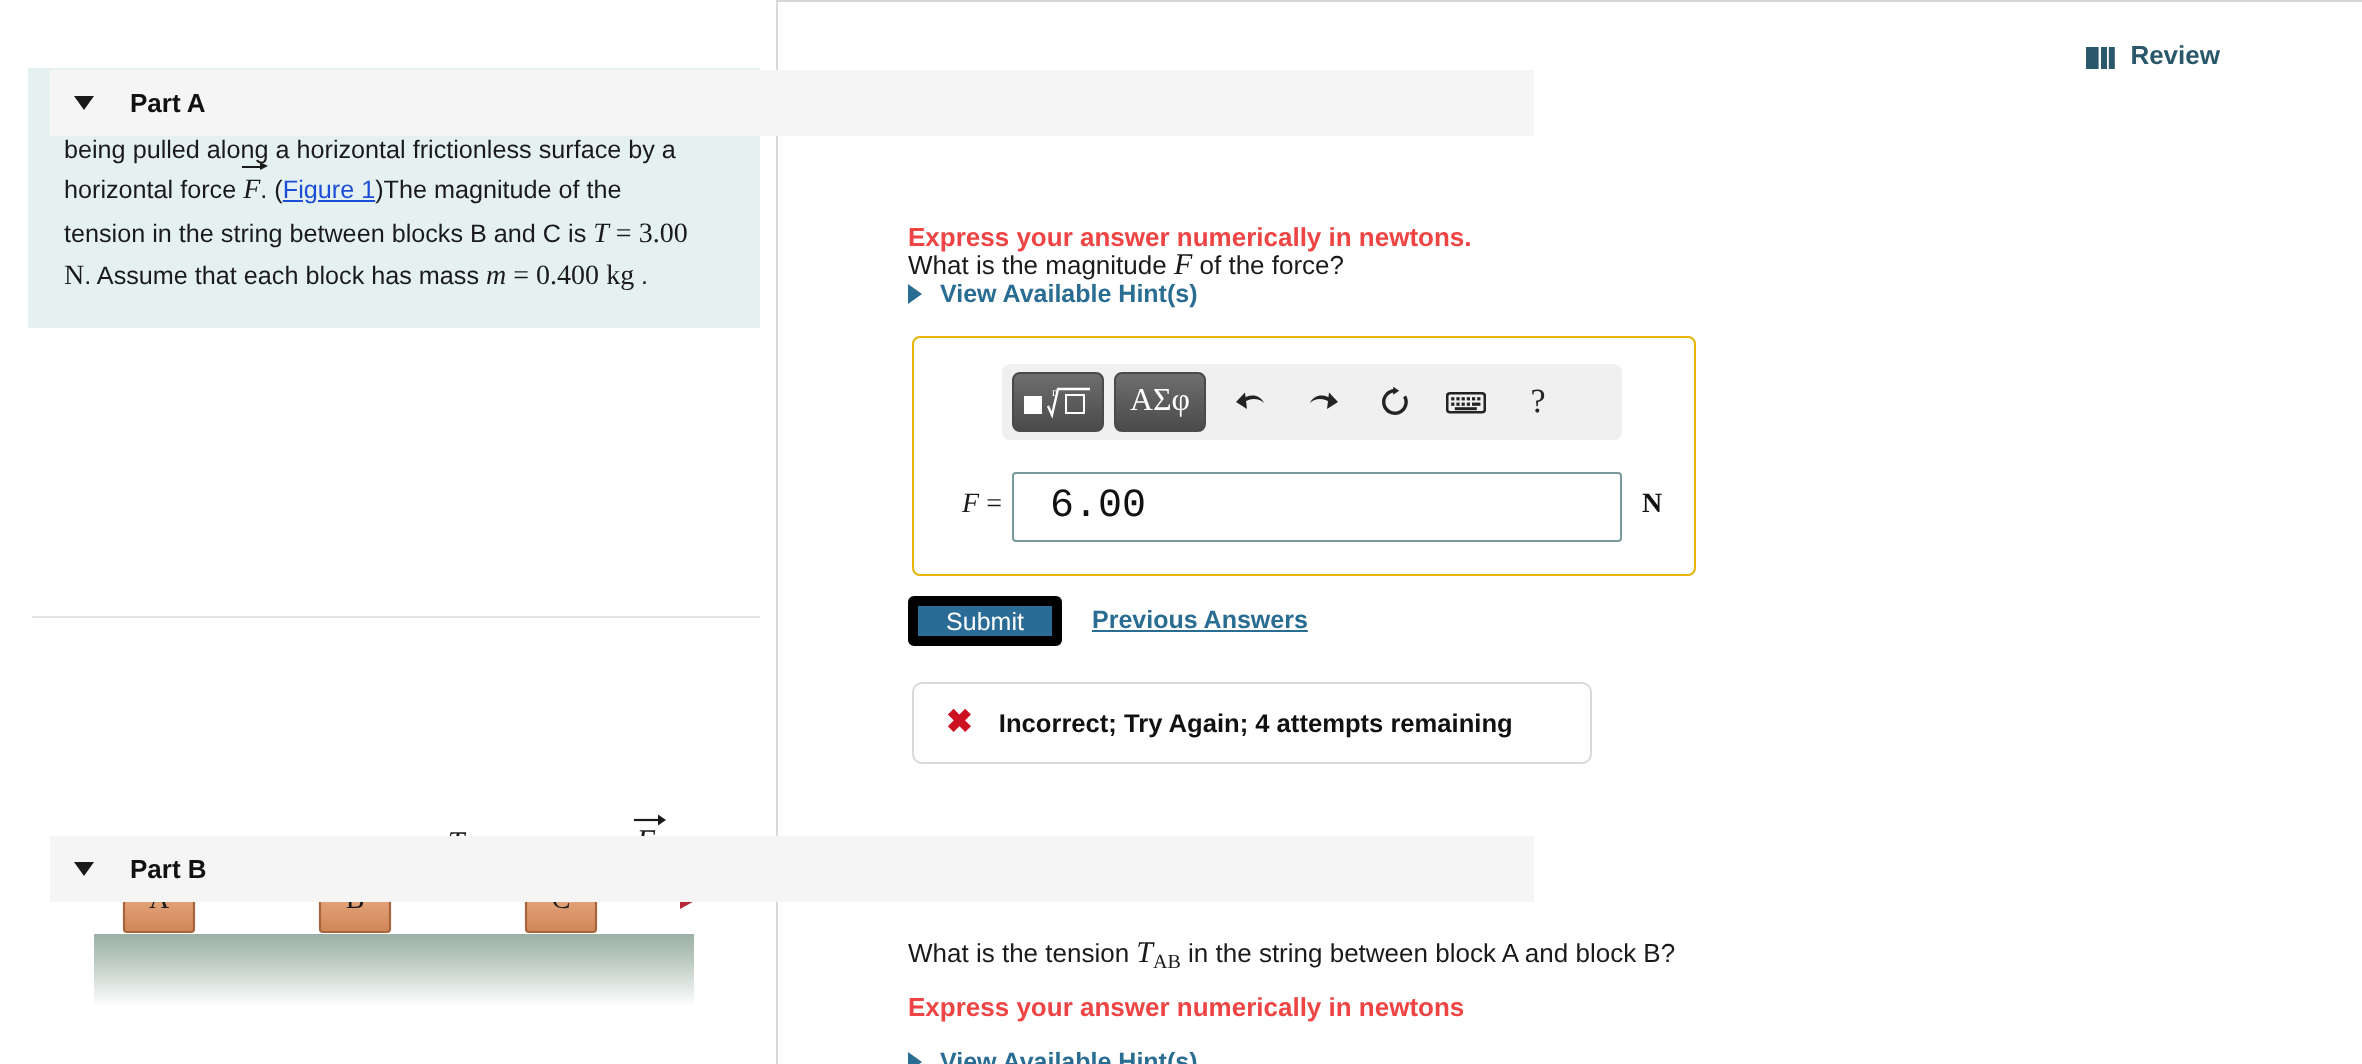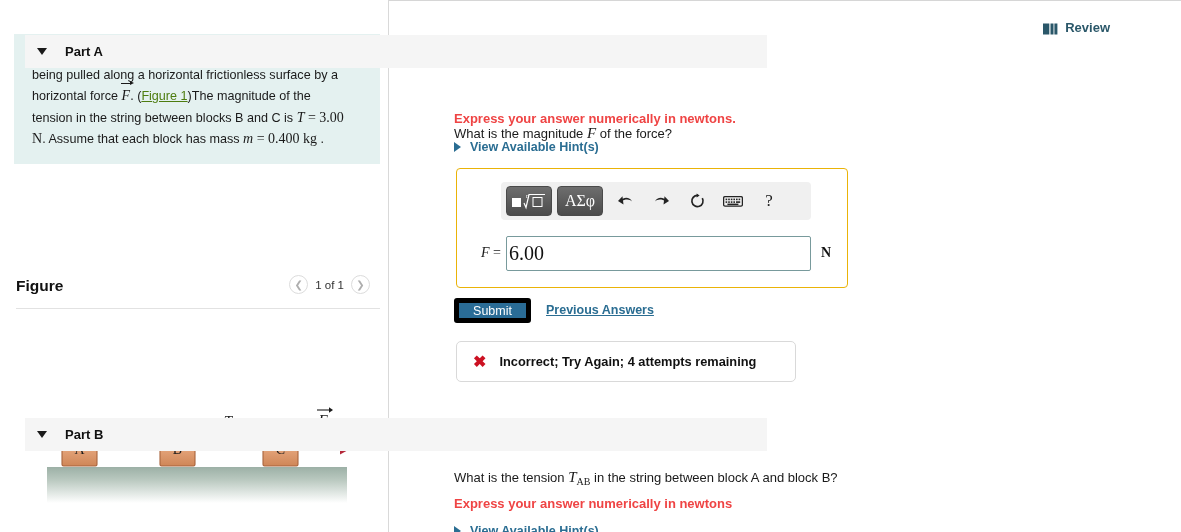--- a/index.html
+++ b/index.html
@@ -75,21 +75,21 @@
     background: #1a1a1a;
   }
   .vecF::before {
     content: "";
     position: absolute;
     left: 8px; top: -4px;
     border-left: 4px solid #1a1a1a;
     border-top: 2px solid transparent;
     border-bottom: 2px solid transparent;
   }
-  .fig-link { color: #4d7c0f; }
+  .fig-link { color: #1d4ed8; }
 
   .figure-head {
     position: absolute;
     left: 16px; top: 275px;
     width: 360px; height: 32px;
   }
   .figure-title {
     position: absolute;
     left: 0; top: 2px;
     font-size: 15.5px;
@@ -257,24 +257,24 @@
     font-size: 14px;
     color: #1a1a1a;
   }
   .lhs i { font-style: italic; }
   .ans-input {
     width: 305px;
     height: 35px;
     border: 1px solid #789a9c;
     border-radius: 2px;
     background: #fff;
-    font-family: Liberation Serif, serif;
+    font-family: Liberation Mono, monospace;
     font-size: 20px;
     color: #111;
-    padding: 0 2px;
+    padding: 0 18px;
     outline: none;
   }
   .unit {
     margin-left: 10px;
     font-family: "Liberation Serif", serif;
     font-weight: bold;
     font-size: 14px;
     color: #111;
   }
 
@@ -335,28 +335,20 @@
   <div class="left-pane">
 
     <div class="problem-box">
       <span>Three identical blocks connected by ideal strings are</span><br>
       <span>being pulled along a horizontal frictionless surface by a</span><br>
       <span>horizontal force </span><span class="vecF">F</span><span>. (</span><a class="fig-link" href="#">Figure 1</a><span>)The magnitude of the</span><br>
       <span>tension in the string between blocks B and C is </span><span class="mathit">T</span><span class="mathup"> = 3.00</span><br>
       <span class="mathup">N</span><span>. Assume that each block has mass </span><span class="mathit">m</span><span class="mathup"> = 0.400 </span><span class="mathup">kg</span><span> .</span>
     </div>
 
-    <div class="figure-head">
-      <div class="figure-title">Figure</div>
-      <div class="pager">
-        <div class="pager-btn">❮</div>
-        <div class="pager-label">1 of 1</div>
-        <div class="pager-btn">❯</div>
-      </div>
-    </div>
     <div class="figure-rule"></div>
 
     <div class="figure-canvas">
       <svg width="388" height="217" viewBox="0 0 388 217">
         <defs>
           <linearGradient id="blkGrad" x1="0" y1="0" x2="0" y2="1">
             <stop offset="0%" stop-color="#f0bb99"></stop>
             <stop offset="45%" stop-color="#e7a87f"></stop>
             <stop offset="100%" stop-color="#cf8657"></stop>
           </linearGradient>

